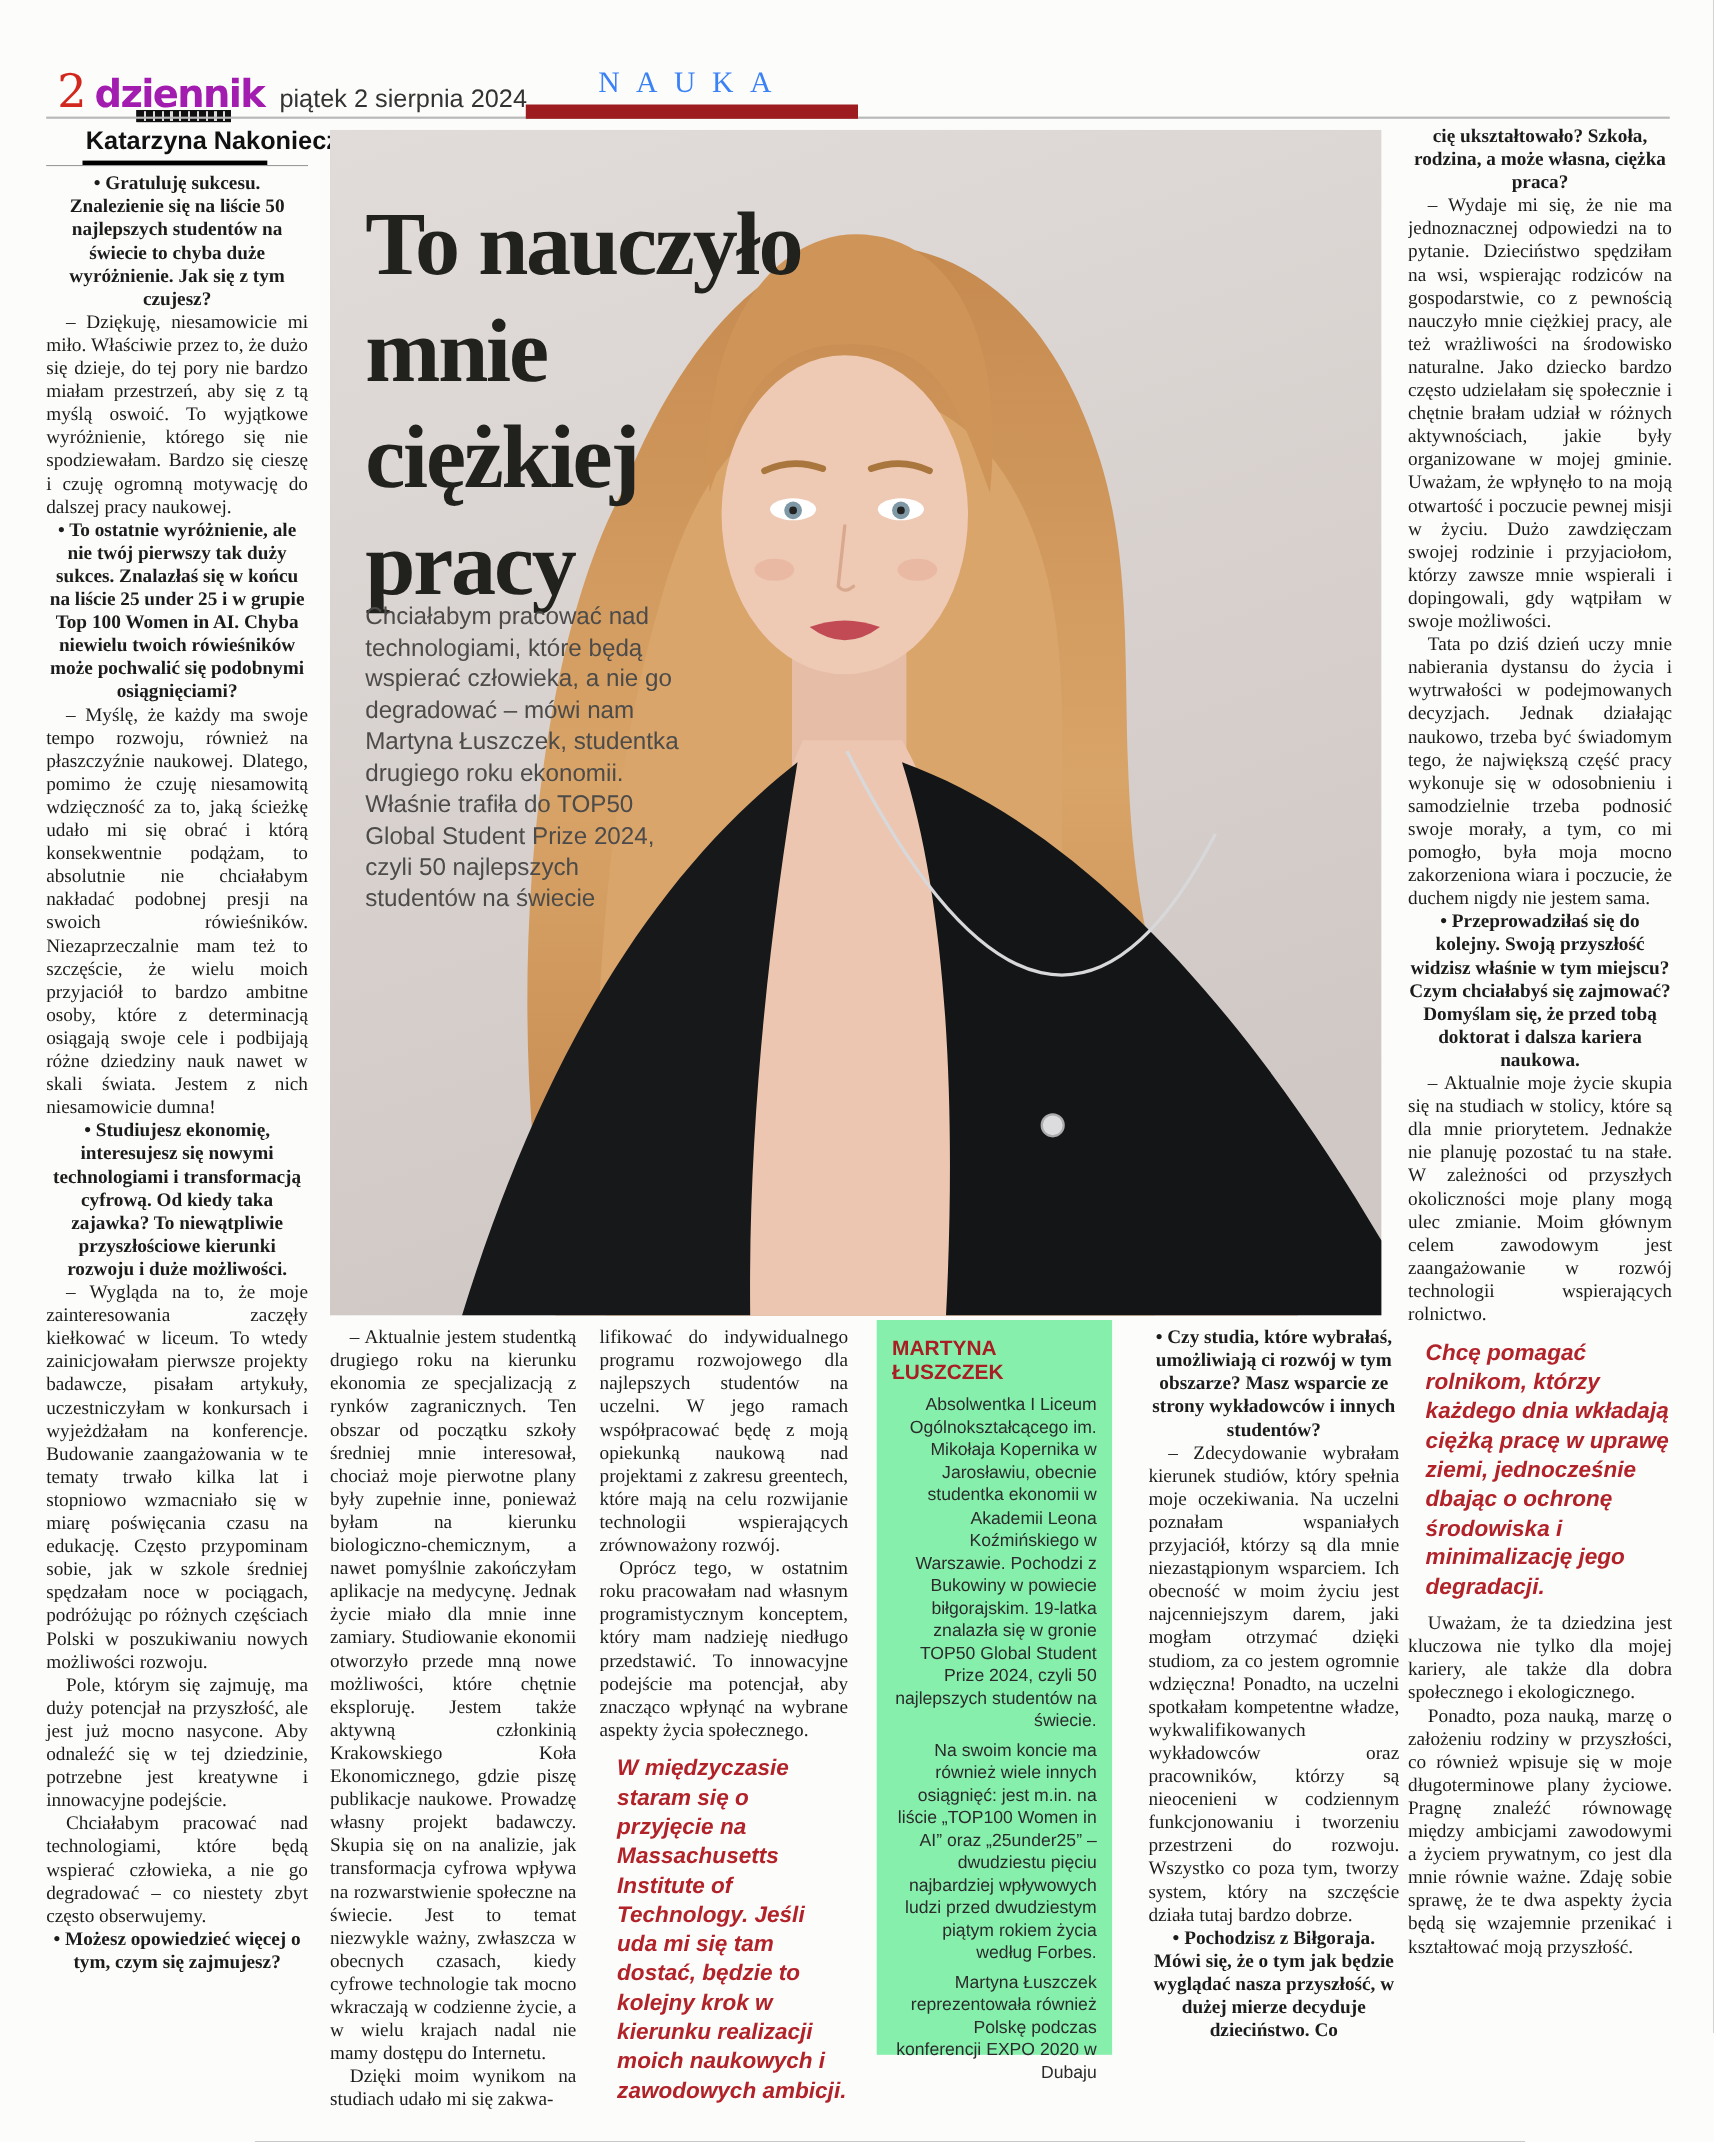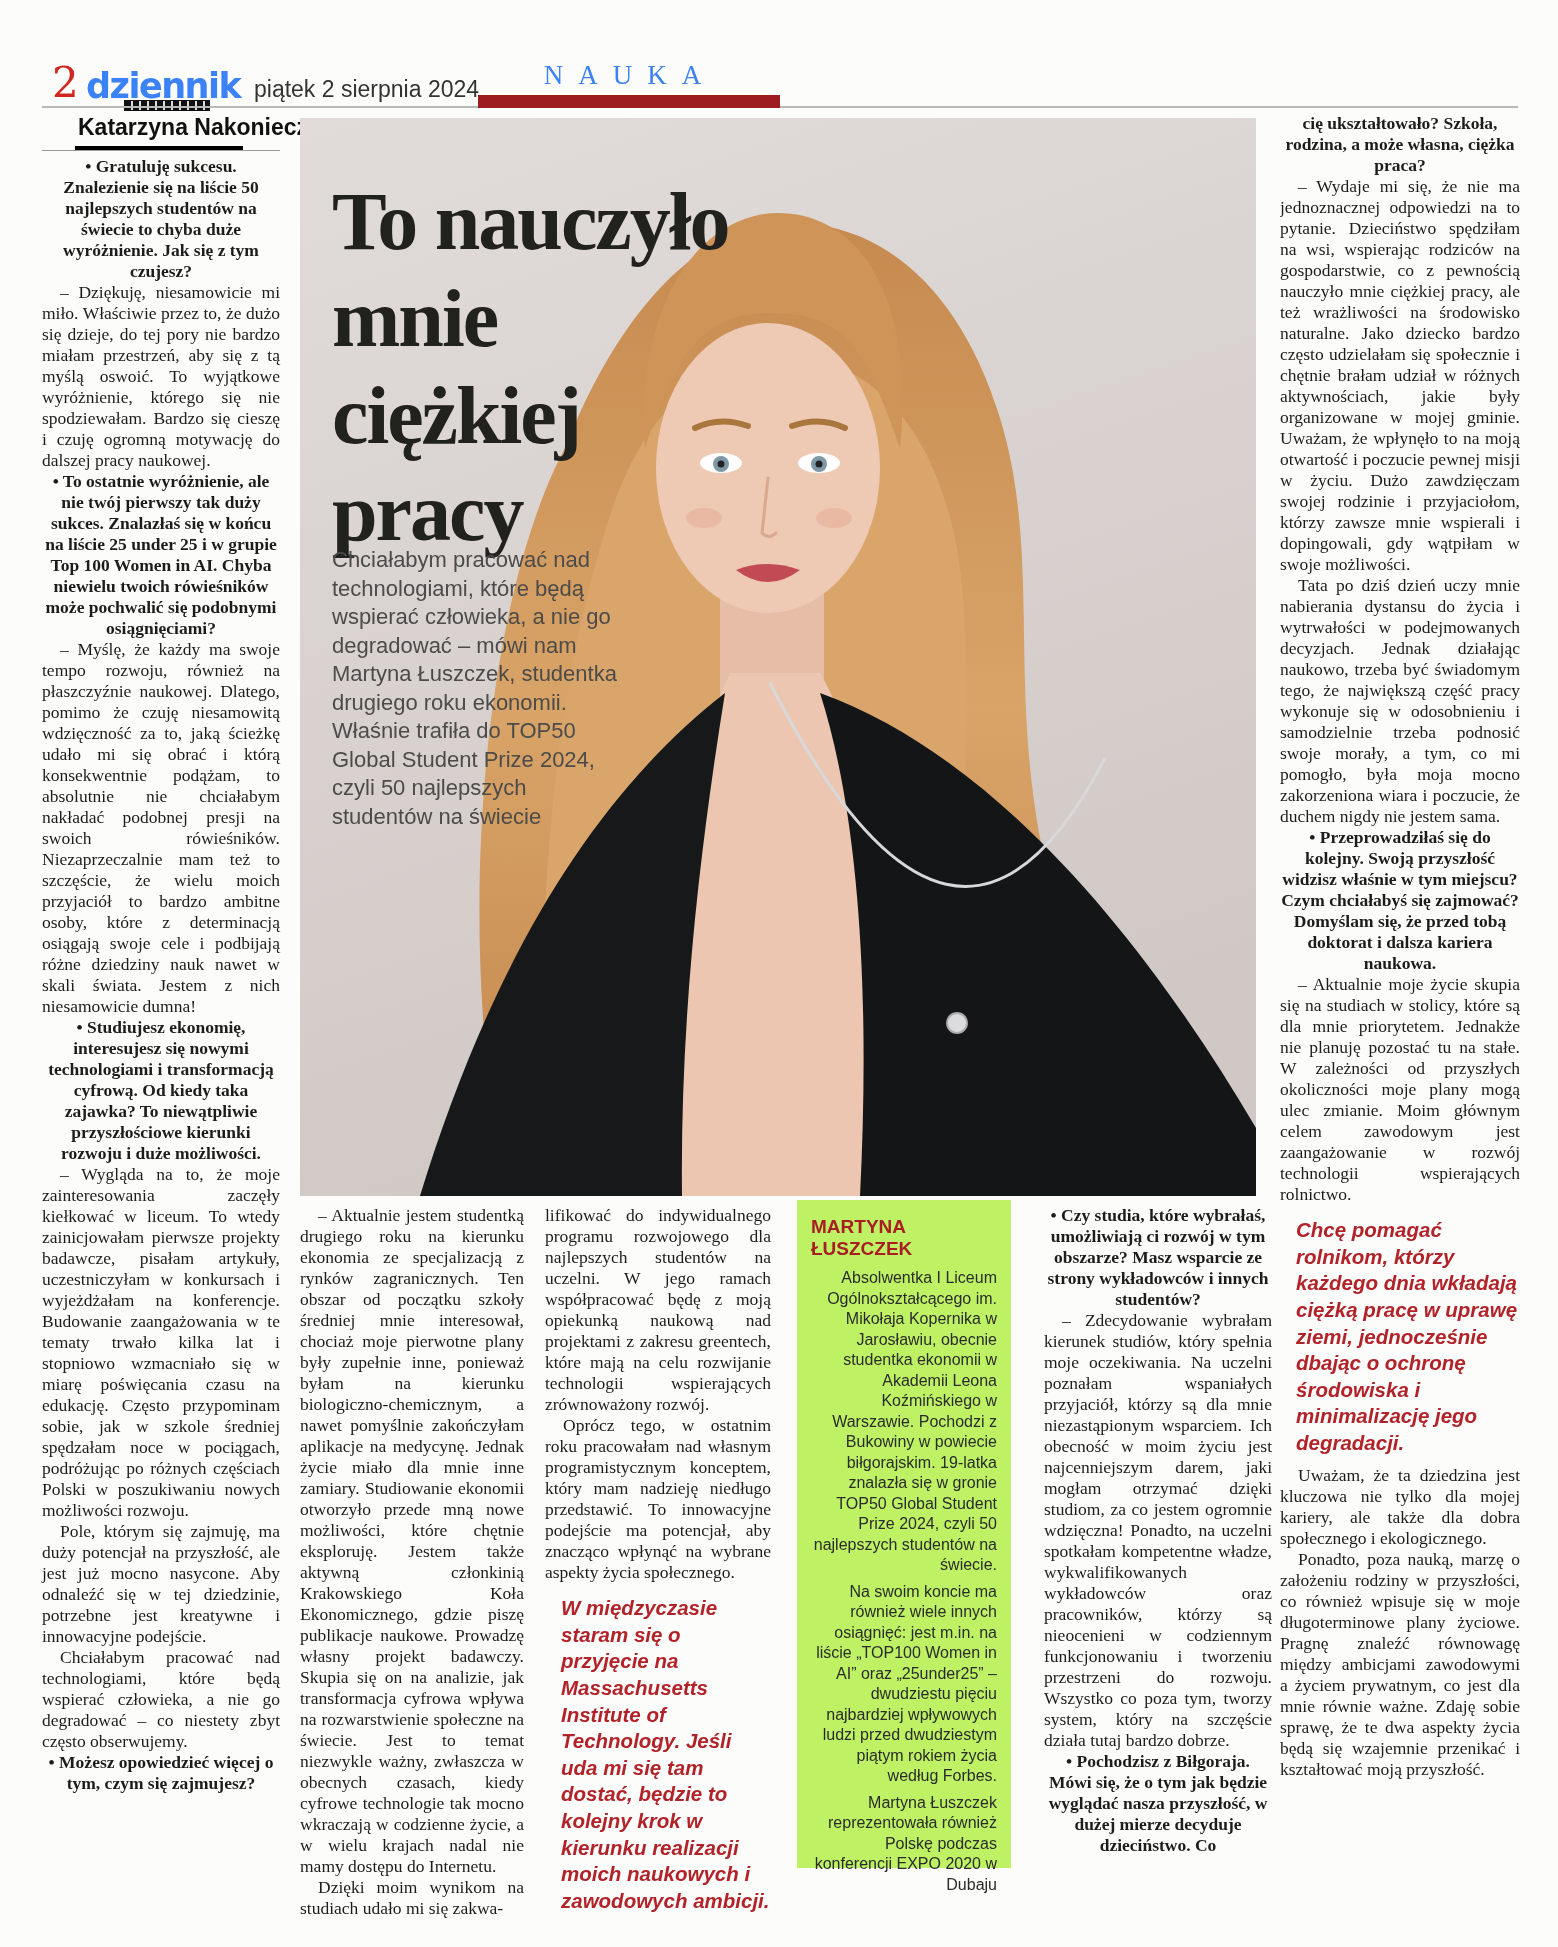--- a/index.html
+++ b/index.html
@@ -7,21 +7,21 @@
     position:relative;
     width:1558px;height:1947px;
     background:#fcfcfb;
     overflow:hidden;
     font-family:"Liberation Serif",serif;
     color:#1c1c1c;
     margin:0 auto;
   }
   
   .pagenum{position:absolute;left:52px;top:58px;font-family:"DejaVu Serif",serif;font-size:42px;color:#d2271e;font-weight:400;}
-  .brand{position:absolute;left:86px;top:66px;font-family:"DejaVu Sans",sans-serif;font-weight:800;font-size:35px;letter-spacing:-1.5px;color:#3b82f6;}
+  .brand{position:absolute;left:86px;top:66px;font-family:"DejaVu Sans",sans-serif;font-weight:800;font-size:35px;letter-spacing:-1.5px;color:#a21caf;}
   .brand-bar{position:absolute;left:124px;top:100px;width:84px;height:9px;background:#101010;
     background-image:repeating-linear-gradient(90deg,#101010 0 6px,#ddd 6px 8px);border:1px solid #101010;}
   .issue-date{position:absolute;left:254px;top:76px;font-family:"Liberation Sans",sans-serif;font-size:23px;color:#333;}
   .section-title{position:absolute;left:470px;top:60px;width:320px;text-align:center;
     font-family:Liberation Serif, serif;font-size:27px;letter-spacing:15px;color:#3b82f6;}
   .header-rule{position:absolute;left:42px;top:106px;width:1476px;height:2px;background:#b9b9b9;}
   .section-bar{position:absolute;left:478px;top:95px;width:302px;height:13px;background:#9c1c20;}
   
   .author{position:absolute;left:78px;top:114px;font-family:"Liberation Sans",sans-serif;font-weight:700;font-size:23px;color:#111;}
   .author-underline{position:absolute;left:75px;top:146px;width:168px;height:4px;background:#000;}
@@ -50,21 +50,21 @@
   .photo svg{display:block;width:100%;height:100%;}
   
   .headline{position:absolute;left:332px;top:118px;width:560px;
     font-family:"Liberation Serif",serif;font-weight:700;color:#21211e;
     font-size:82px;line-height:97px;letter-spacing:-2px;}
   .headline span{display:block;}
   .lede{position:absolute;left:332px;top:546px;width:294px;
     font-family:"Liberation Sans",sans-serif;font-size:22px;line-height:28.5px;color:#4c4b49;}
   
   .infobox{position:absolute;left:797px;top:1200px;width:214px;height:668px;
-    background:#bef264;padding:16px 14px;box-sizing:border-box;
+    background:#86efac;padding:16px 14px;box-sizing:border-box;
     font-family:"Liberation Sans",sans-serif;}
   .infobox-title{font-size:19px;font-weight:700;color:#a81e22;margin:0 0 8px;}
   .infobox .para{font-size:16px;line-height:20.5px;color:#2b2b2b;text-align:right;margin:0 0 6px;}
 </style>
 </head>
 <body>
 
 <div class="page">
 
   <div class="pagenum">2</div>

